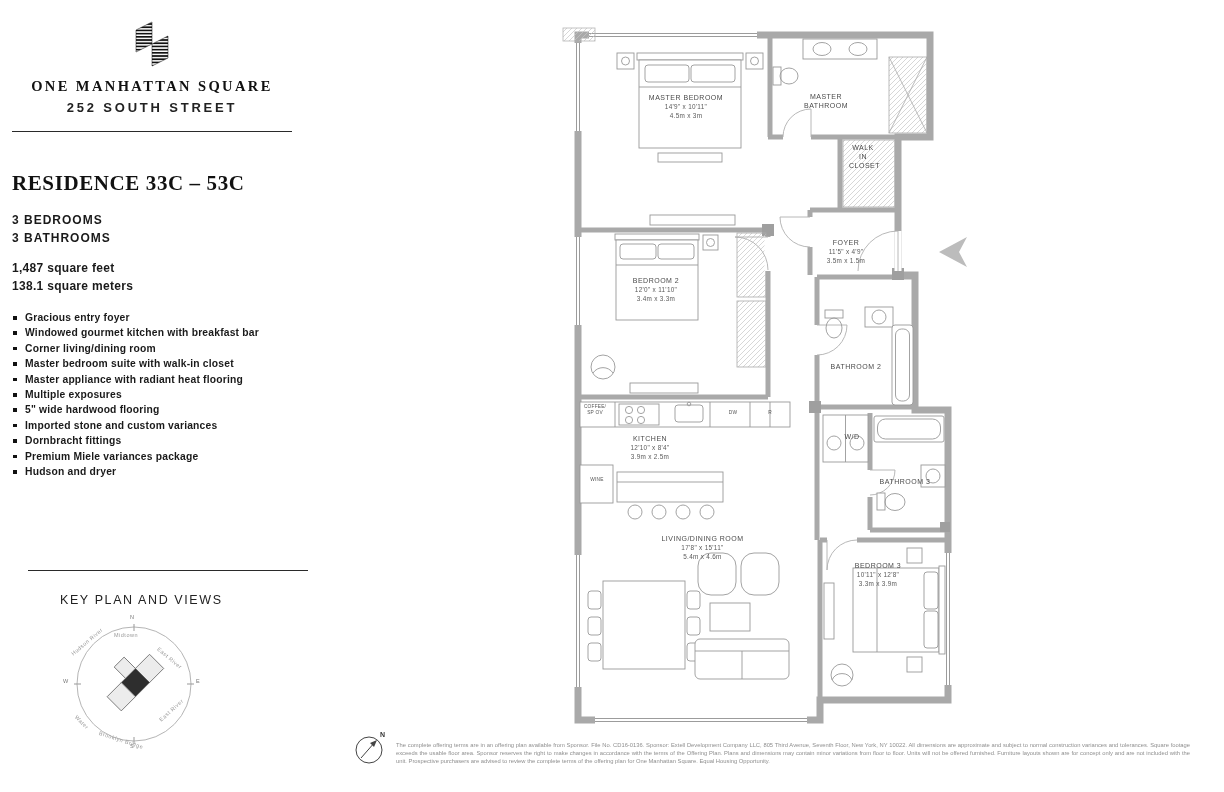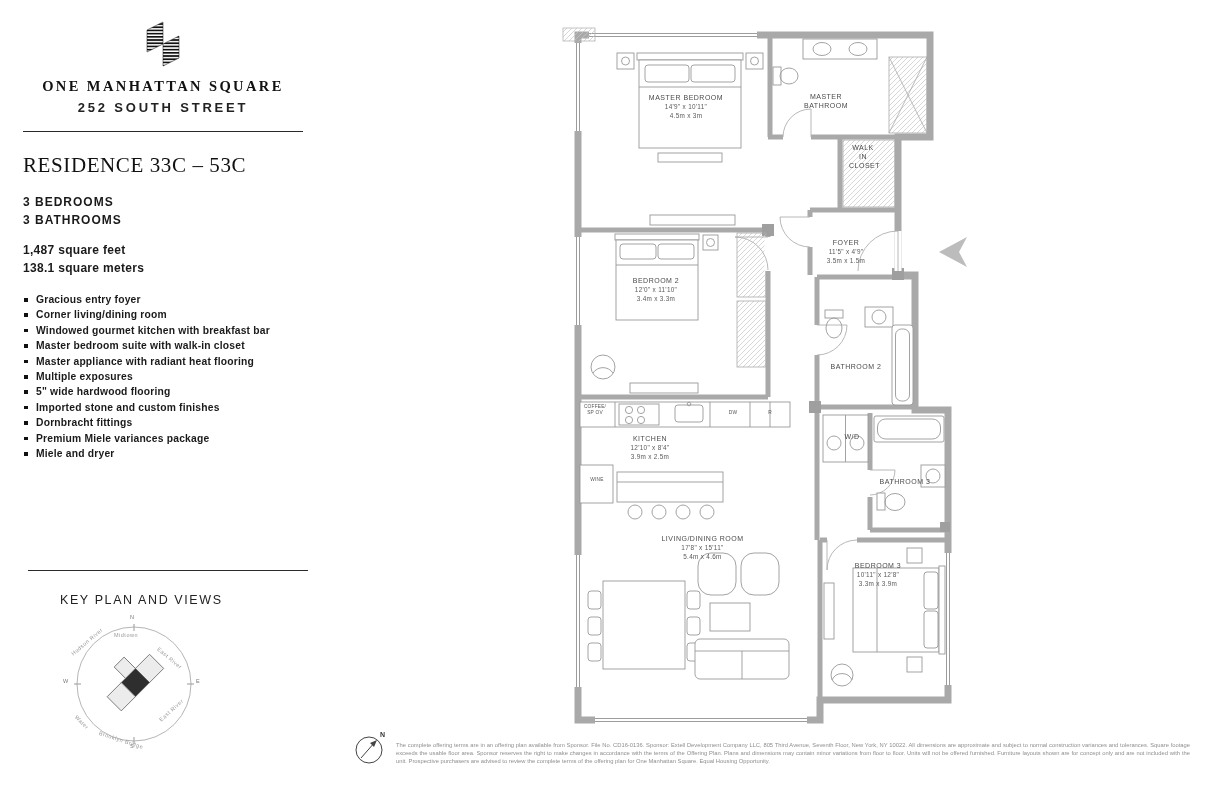--- a/index.html
+++ b/index.html
@@ -1,28 +1,28 @@
 <!DOCTYPE html>
 <html><head>
 <meta charset="utf-8">
 <style>
   html,body{margin:0;padding:0;}
   body{width:1224px;height:792px;background:#fff;position:relative;overflow:hidden;
        font-family:"Liberation Sans",sans-serif;color:#1a1a1a;}
   .page{position:absolute;inset:0;}
 
   
-  .sidebar{position:absolute;left:23px;top:20px;width:280px;}
+  .sidebar{position:absolute;left:12px;top:20px;width:280px;}
   .logo-wrap{text-align:center;height:50px;}
   .brand-name{font-family:"Liberation Serif",serif;font-weight:700;font-size:14.5px;
               letter-spacing:2.4px;text-align:center;margin-top:8px;color:#111;white-space:nowrap;}
   .brand-address{font-size:13px;font-weight:700;letter-spacing:2.8px;text-align:center;margin-top:5px;color:#222;}
   .rule{border:none;border-top:1.4px solid #2a2a2a;margin:16px 0 0 0;}
-  .res-title{font-family:"Liberation Serif",serif;font-weight:400;font-size:21px;
-             letter-spacing:0.6px;margin-top:21px;color:#111;}
+  .res-title{font-family:"Liberation Serif",serif;font-weight:700;font-size:21px;
+             letter-spacing:0.6px;margin-top:39px;color:#111;}
   .spec-block{margin-top:15px;line-height:18px;font-size:12px;font-weight:700;letter-spacing:1px;}
   .area-block{margin-top:12px;line-height:18px;font-size:12px;font-weight:700;letter-spacing:0.3px;}
   .features{margin:15px 0 0 0;list-style:none;padding:0;}
   .features li{position:relative;padding-left:13px;font-size:10.3px;font-weight:700;
                line-height:15.4px;letter-spacing:0.2px;}
   .features li::before{content:"";position:absolute;left:1px;top:6px;width:3.5px;height:3.5px;background:#111;}
 
   
   .keyplan{position:absolute;left:28px;top:570px;width:280px;}
   .kp-title{font-size:12.5px;letter-spacing:1.6px;margin-top:22px;color:#222;margin-left:32px;}
@@ -68,30 +68,30 @@
     <div class="spec-block">
       <div>3 BEDROOMS</div>
       <div>3 BATHROOMS</div>
     </div>
     <div class="area-block">
       <div>1,487 square feet</div>
       <div>138.1 square meters</div>
     </div>
     <ul class="features">
       <li>Gracious entry foyer</li>
+      <li>Windowed gourmet kitchen with breakfast bar</li>
       <li>Corner living/dining room</li>
-      <li>Windowed gourmet kitchen with breakfast bar</li>
       <li>Master bedroom suite with walk-in closet</li>
       <li>Master appliance with radiant heat flooring</li>
       <li>Multiple exposures</li>
       <li>5" wide hardwood flooring</li>
-      <li>Imported stone and custom finishes</li>
+      <li>Imported stone and custom variances</li>
       <li>Dornbracht fittings</li>
       <li>Premium Miele variances package</li>
-      <li>Miele and dryer</li>
+      <li>Hudson and dryer</li>
     </ul>
   </div>
 
   <div class="keyplan">
     <hr class="rule" style="margin-top:0;">
     <div class="kp-title">KEY PLAN AND VIEWS</div>
     <div class="kp-compass">
       <svg width="120" height="120" viewBox="0 0 120 120">
         <circle cx="60" cy="60" r="57" fill="none" stroke="#b5b5b5" stroke-width="1"></circle>
         <g stroke="#999" stroke-width="1">

